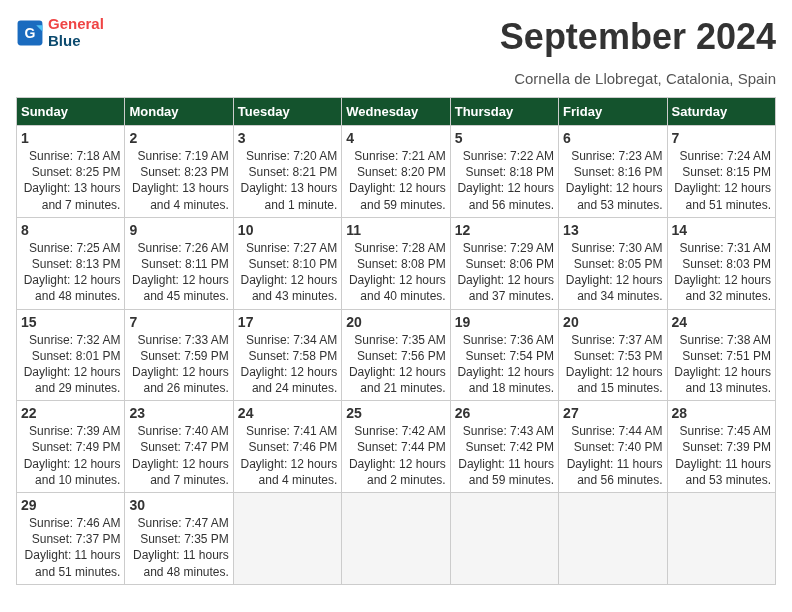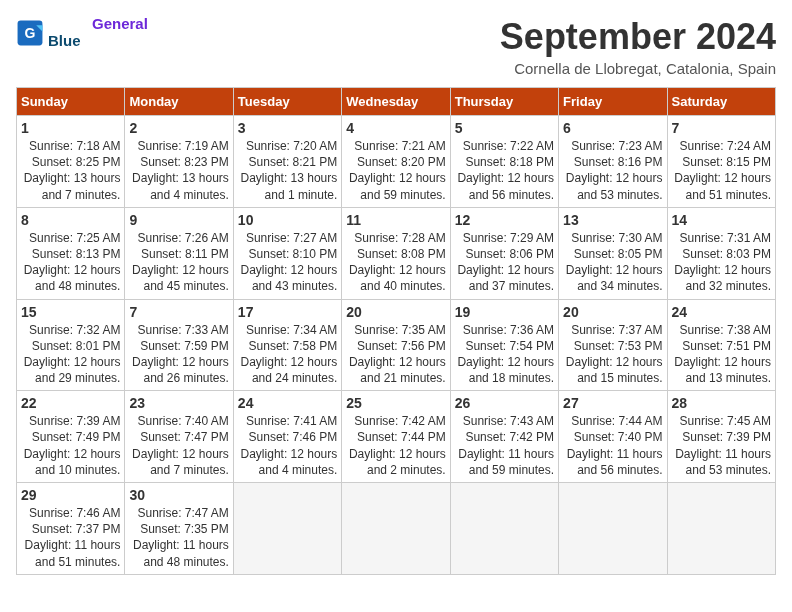--- a/index.html
+++ b/index.html
@@ -30,29 +30,29 @@
     }
     .month-title {
       font-size: 36px;
       font-weight: bold;
       color: #333;
       margin-left: 21px;
     }
     .location-title {
       font-size: 15px;
       color: #555;
-      margin-top: 2px;
+      margin-top: 12px;
     }
     table {
       width: 100%;
       border-collapse: collapse;
       table-layout: fixed;
     }
     thead tr th {
-      background-color: #c2410c;
+      background-color: #14532d;
       color: #fff;
       font-size: 13px;
       font-weight: bold;
       padding: 6px 4px;
       text-align: left;
       border: 1px solid #ccc;
     }
     tbody tr td {
       border: 1px solid #ccc;
       vertical-align: top;
@@ -82,21 +82,21 @@
 
 <div class="header-area">
   <div class="logo">
     <svg class="logo-icon" viewBox="0 0 36 36">
       <rect x="2" y="2" width="32" height="32" rx="4" fill="#1a6bbf"></rect>
       <text x="18" y="24" text-anchor="middle" fill="white" font-size="18" font-family="Arial" font-weight="bold">G</text>
       <polygon points="26,8 34,8 34,16" fill="#4fc3f7"></polygon>
     </svg>
     <div>
       <div style="font-size:15px;font-weight:bold;color:#333;line-height:1.1;">
-        <span style="color:#6d28d9;margin-left:44px;">General</span>
+        <span style="color:#ef4444;">General</span>
       </div>
       <div style="font-size:15px;font-weight:bold;color:#0c4a6e;line-height:1.1;">Blue</div>
     </div>
   </div>
   <div class="title-area">
     <div class="month-title">September 2024</div>
     <div class="location-title">Cornella de Llobregat, Catalonia, Spain</div>
   </div>
 </div>
 

